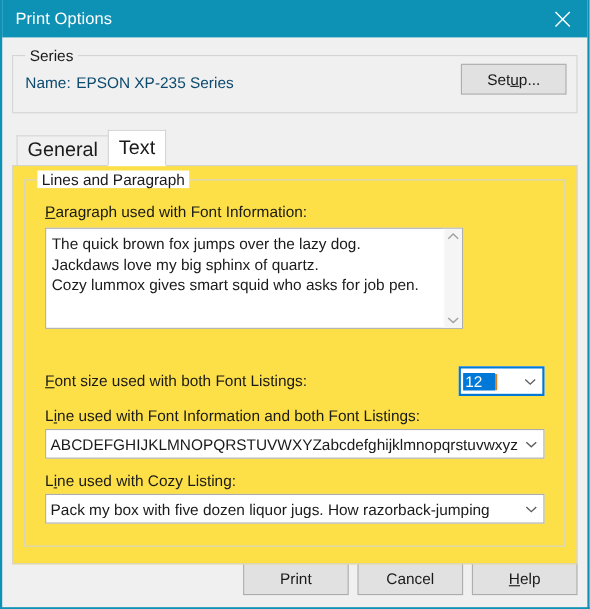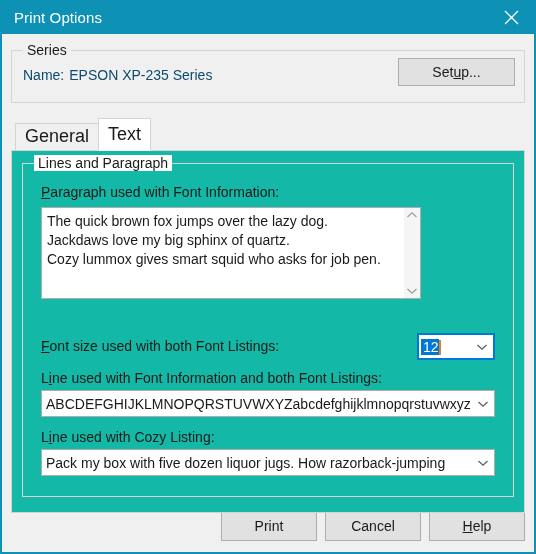--- a/index.html
+++ b/index.html
@@ -107,21 +107,21 @@
     padding: 0;
     line-height: normal;
     display: flex;
     align-items: center;
     justify-content: center;
   }
   #setup-button {
     position: absolute;
     right: 9px;
     top: 7px;
-    width: 117px;
+    width: 96px;
     height: 28px;
   }
 
   
   .tabctl {
     margin-top: 14px;
     position: relative;
   }
   .tabstrip {
     display: flex;
@@ -149,21 +149,21 @@
   .tab.active {
     background: #ffffff;
     height: 33px;
     padding-top: 3px;
     border: 1px solid #d4d4d4;
     border-bottom: 1px solid #ffffff;
     margin-bottom: -1px;
     z-index: 3;
   }
   .tabpanel {
-    background: #14b8a6;
+    background: #fde047;
     border: 1px solid #d4d4d4;
     height: 363px;
     box-sizing: border-box;
     position: relative;
     z-index: 1;
     padding: 0 10px;
   }
 
   
   #lines-group {
@@ -243,21 +243,21 @@
     left: 394px;
     top: 169px;
     width: 78px;
     height: 27px;
     border: 2px solid #0078d7;
   }
   #fontsize-combo .combo-text { padding-left: 2px; }
   .sel-text {
     background: #0078d7;
     color: #ffffff;
-    padding: 1px 0px 2px 2px;
+    padding: 1px 11px 2px 2px;
   }
   .caret {
     display: inline-block;
     width: 2px;
     height: 15px;
     background: #e08020;
     vertical-align: -3px;
   }
 
   #line1-combo {

